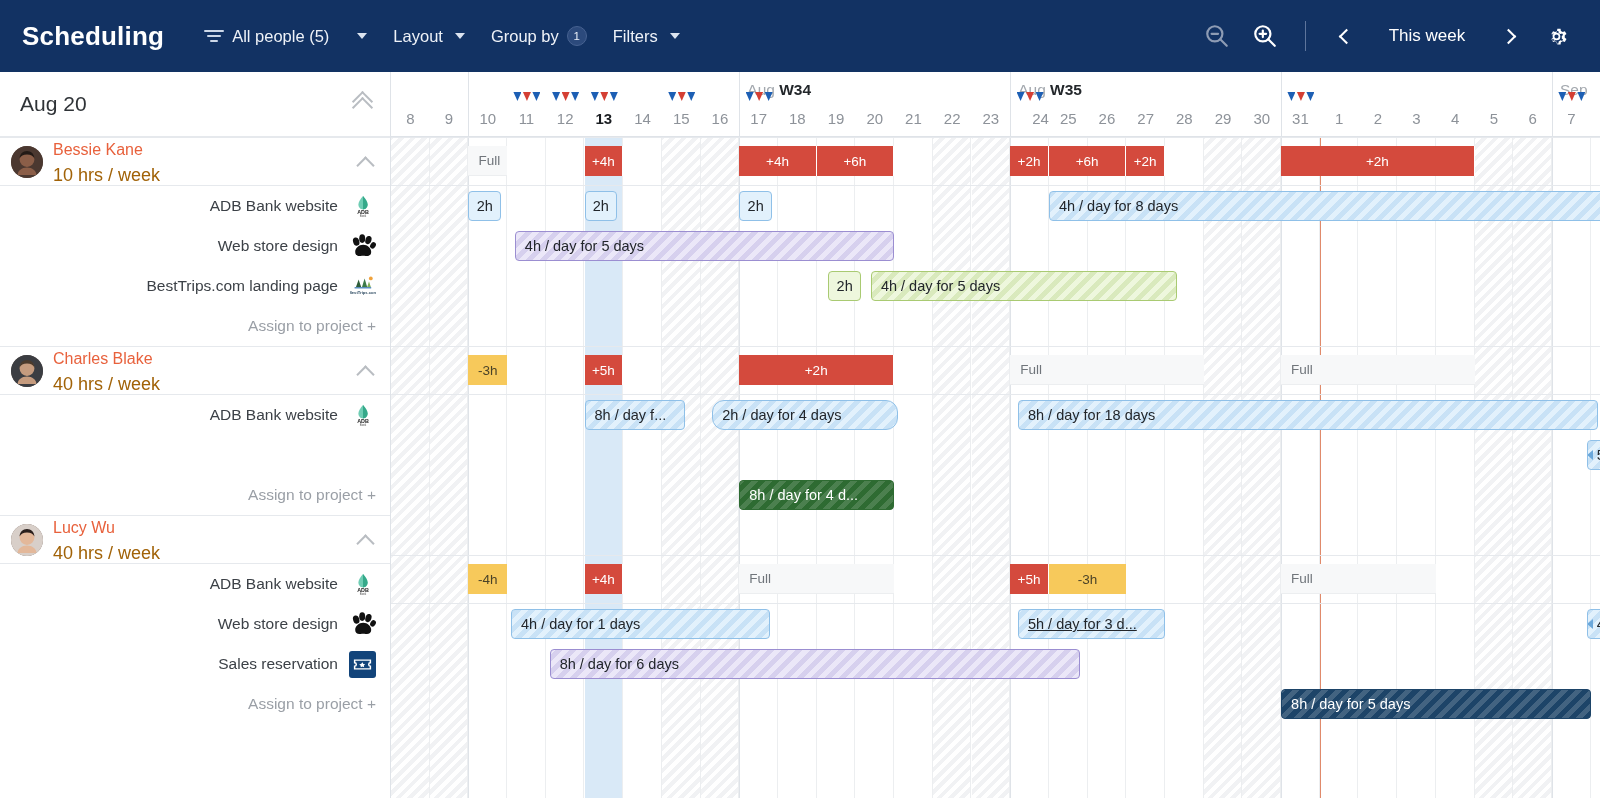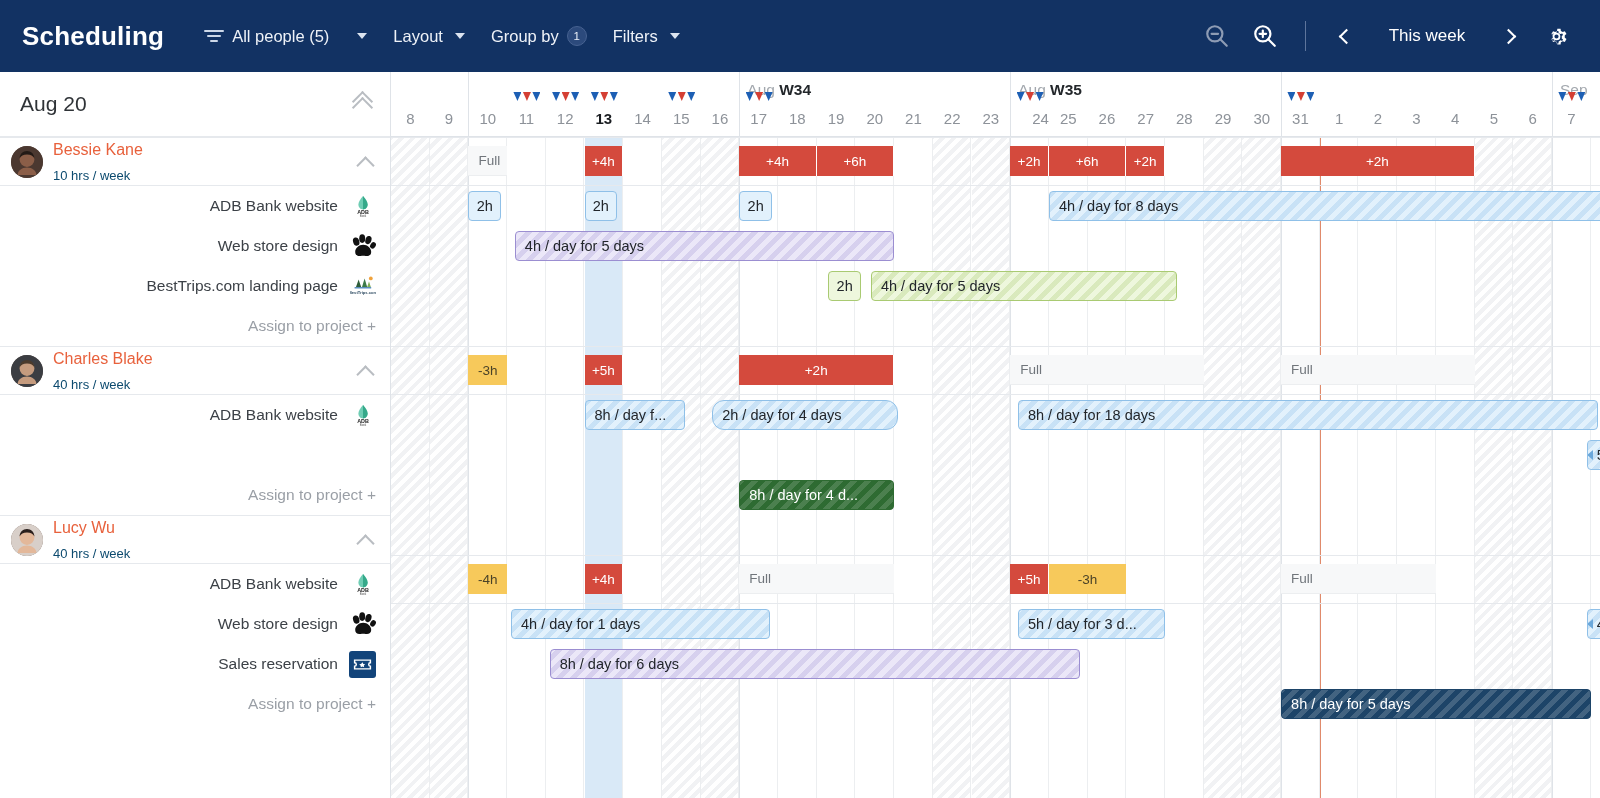--- a/index.html
+++ b/index.html
@@ -43,21 +43,21 @@
   .dchev b, .dchev u { position:absolute; left:3px; width:15px; height:15px;
      border-top:2.3px solid #b9bdc2; border-left:2.3px solid #b9bdc2; transform:rotate(45deg); }
   .dchev b{ top:1px; } .dchev u{ top:7px; }
 
   .person { height:49px; display:flex; align-items:center; padding:0 16px 0 11px;
             border-bottom:1px solid #e6e9ed; border-top:1px solid #e6e9ed; }
   .avatar { width:32px;height:32px;border-radius:50%; flex:0 0 32px; margin-right:10px;
             background:#7a6a60; overflow:hidden; position:relative; }
   .avatar .f { position:absolute; inset:0; }
   .pname { color:#e8613c; font-size:16px; line-height:17px; }
-  .phrs { color:#0c4a6e; font-size:13px; line-height:15px; margin-top:10px; }
+  .phrs { color:#a16207; font-size:18px; line-height:15px; margin-top:10px; }
   .pcol { display:flex; flex-direction:column; justify-content:center; }
   .upchev { margin-left:auto; width:16px;height:10px; position:relative; cursor:pointer; }
   .upchev i { position:absolute; top:2px; left:1px; width:13px;height:13px;
      border-top:2.2px solid #b9bdc2; border-left:2.2px solid #b9bdc2; transform:rotate(45deg); }
 
   .prow { height:40px; display:flex; align-items:center; justify-content:flex-end;
           padding-right:14px; gap:11px; }
   .prow .lbl { font-size:15.5px; color:#3c4147; }
   .prow.assign { height:40px; }
   .prow.assign .lbl { color:#9a9fa6; }
@@ -537,21 +537,21 @@
         <div class="cap full" style="left: 890.1px; width: 154.8px; top: 427px;">Full</div>
         <div class="bar b-blue" style="width: 100.62px; left: 1195.83px; top: 472px;">
           <span class="hatch"></span>
           <span class="larr"></span>
           <span class="txt">4h / day f...</span>
         </div>
         <div class="bar b-blue" style="width: 259.29px; left: 119.97px; top: 472px;">
           <span class="hatch"></span>
           <span class="txt">4h / day for 1 days</span>
         </div>
-        <div class="bar b-blue" style="width: 147.06px; left: 626.94px; top: 472px;">
+        <div class="bar b-blue" style="width: 147.06px; left: 626.94px; top: 472px; text-decoration: underline;">
           <span class="hatch"></span>
           <span class="txt">5h / day for 3 d...</span>
         </div>
         <div class="bar b-purple" style="width: 530.19px; left: 158.67px; top: 512px;">
           <span class="hatch"></span>
           <span class="txt">8h / day for 6 days</span>
         </div>
         <div class="bar b-navy" style="width: 309.6px; left: 890.1px; top: 552px;">
           <span class="hatch"></span>
           <span class="txt">8h / day for 5 days</span>

